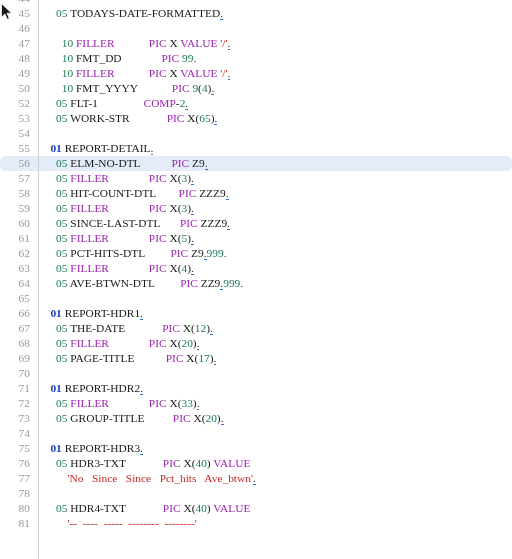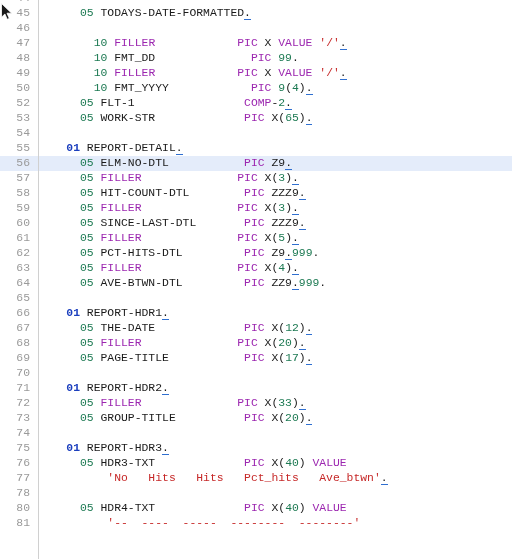--- a/index.html
+++ b/index.html
@@ -6,39 +6,40 @@
     margin: 0;
     padding: 0;
     background: #ffffff;
   }
   #editor {
     position: relative;
     width: 512px;
     height: 559px;
     overflow: hidden;
     background: #ffffff;
-    font-family: Liberation Mono, monospace;
+    font-family: Liberation Serif, serif;
     font-size: 11.4px;
     line-height: 15px;
     -webkit-font-smoothing: none;
   }
   
   #scroller {
     position: absolute;
     top: -9px;
     left: 0;
     width: 512px;
   }
   .row {
     position: relative;
     height: 15px;
     white-space: pre;
   }
   .row.current {
     background: #e4ecfa;
+    border-radius: 6px;
   }
   .gutter {
     position: absolute;
     left: 0;
     top: 0;
     width: 30px;
     height: 15px;
     text-align: right;
     color: #9a9a9a;
     font-size: 11.4px;
@@ -115,21 +116,21 @@
       <div class="row"><div class="gutter">67</div><div class="code"><span class="t-id">      </span><span class="t-lvl">05</span><span class="t-id"> THE-DATE</span><span class="t-id">             </span><span class="t-kw">PIC</span><span class="t-id"> X(</span><span class="t-num">12</span><span class="t-id">)</span><span class="t-dot sq">.</span></div></div>
       <div class="row"><div class="gutter">68</div><div class="code"><span class="t-id">      </span><span class="t-lvl">05</span><span class="t-id"> </span><span class="t-kw">FILLER</span><span class="t-id">              </span><span class="t-kw">PIC</span><span class="t-id"> X(</span><span class="t-num">20</span><span class="t-id">)</span><span class="t-dot sq">.</span></div></div>
       <div class="row"><div class="gutter">69</div><div class="code"><span class="t-id">      </span><span class="t-lvl">05</span><span class="t-id"> PAGE-TITLE</span><span class="t-id">           </span><span class="t-kw">PIC</span><span class="t-id"> X(</span><span class="t-num">17</span><span class="t-id">)</span><span class="t-dot sq">.</span></div></div>
       <div class="row"><div class="gutter">70</div><div class="code"></div></div>
       <div class="row"><div class="gutter">71</div><div class="code"><span class="t-id">    </span><span class="t-lvl01">01</span><span class="t-id"> REPORT-HDR2</span><span class="t-dot sq">.</span></div></div>
       <div class="row"><div class="gutter">72</div><div class="code"><span class="t-id">      </span><span class="t-lvl">05</span><span class="t-id"> </span><span class="t-kw">FILLER</span><span class="t-id">              </span><span class="t-kw">PIC</span><span class="t-id"> X(</span><span class="t-num">33</span><span class="t-id">)</span><span class="t-dot sq">.</span></div></div>
       <div class="row"><div class="gutter">73</div><div class="code"><span class="t-id">      </span><span class="t-lvl">05</span><span class="t-id"> GROUP-TITLE</span><span class="t-id">          </span><span class="t-kw">PIC</span><span class="t-id"> X(</span><span class="t-num">20</span><span class="t-id">)</span><span class="t-dot sq">.</span></div></div>
       <div class="row"><div class="gutter">74</div><div class="code"></div></div>
       <div class="row"><div class="gutter">75</div><div class="code"><span class="t-id">    </span><span class="t-lvl01">01</span><span class="t-id"> REPORT-HDR3</span><span class="t-dot sq">.</span></div></div>
       <div class="row"><div class="gutter">76</div><div class="code"><span class="t-id">      </span><span class="t-lvl">05</span><span class="t-id"> HDR3-TXT</span><span class="t-id">             </span><span class="t-kw">PIC</span><span class="t-id"> X(</span><span class="t-num">40</span><span class="t-id">) </span><span class="t-kw">VALUE</span></div></div>
-      <div class="row"><div class="gutter">77</div><div class="code"><span class="t-id">          </span><span class="t-str">'No   Hits   Hits   Pct_hits   Ave_btwn'</span><span class="t-dot sq">.</span></div></div>
+      <div class="row"><div class="gutter">77</div><div class="code"><span class="t-id">          </span><span class="t-str">'No   Since   Since   Pct_hits   Ave_btwn'</span><span class="t-dot sq">.</span></div></div>
       <div class="row"><div class="gutter">78</div><div class="code"></div></div>
       <div class="row"><div class="gutter">80</div><div class="code"><span class="t-id">      </span><span class="t-lvl">05</span><span class="t-id"> HDR4-TXT</span><span class="t-id">             </span><span class="t-kw">PIC</span><span class="t-id"> X(</span><span class="t-num">40</span><span class="t-id">) </span><span class="t-kw">VALUE</span></div></div>
       <div class="row"><div class="gutter">81</div><div class="code"><span class="t-id">          </span><span class="t-str">'--  ----  -----  --------  --------'</span></div></div>
     </div>
 
   <svg id="cursor" viewBox="0 0 12 18" xmlns="http://www.w3.org/2000/svg">
     <path d="M0.5 0.5 L0.5 14.2 L3.9 11.0 L6.2 16.3 L8.3 15.4 L6.0 10.2 L10.6 10.2 Z" fill="#1a1a1a" stroke="#ffffff" stroke-width="0.8"></path>
   </svg>
 </div>
 

